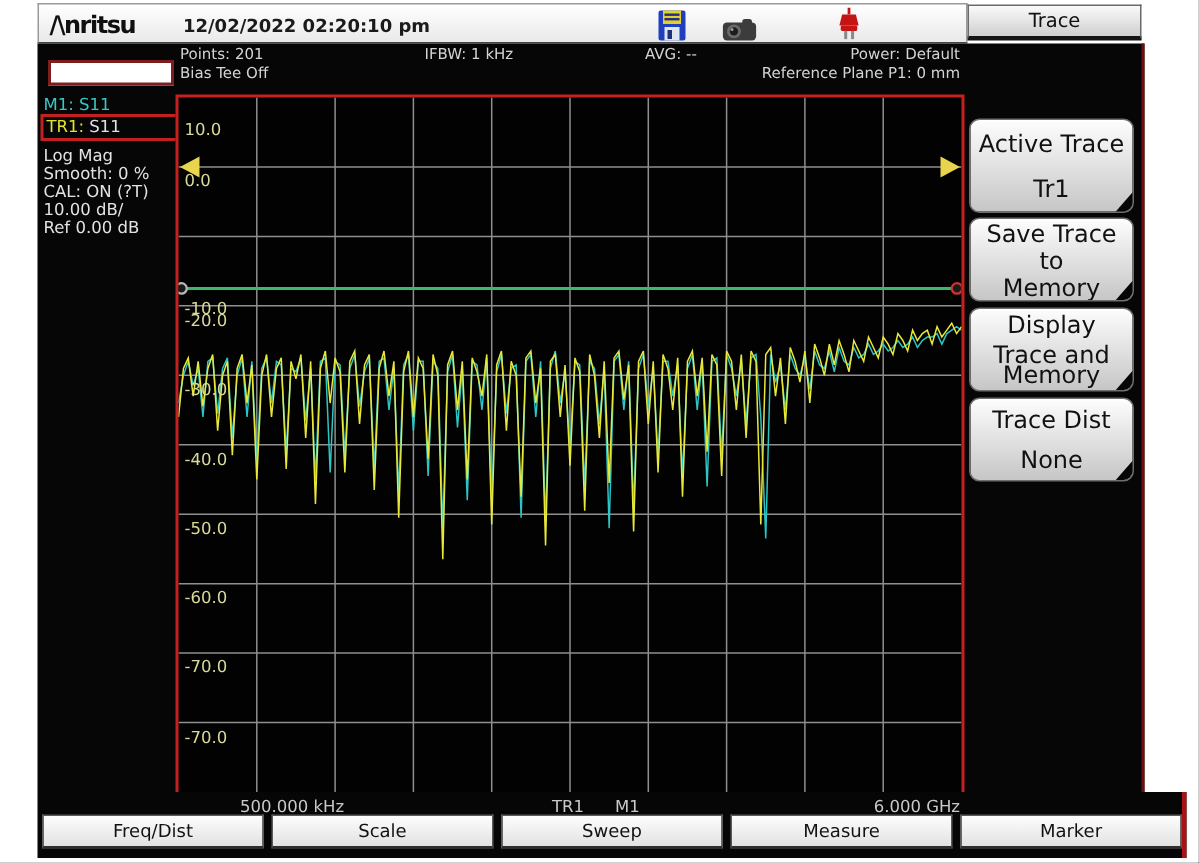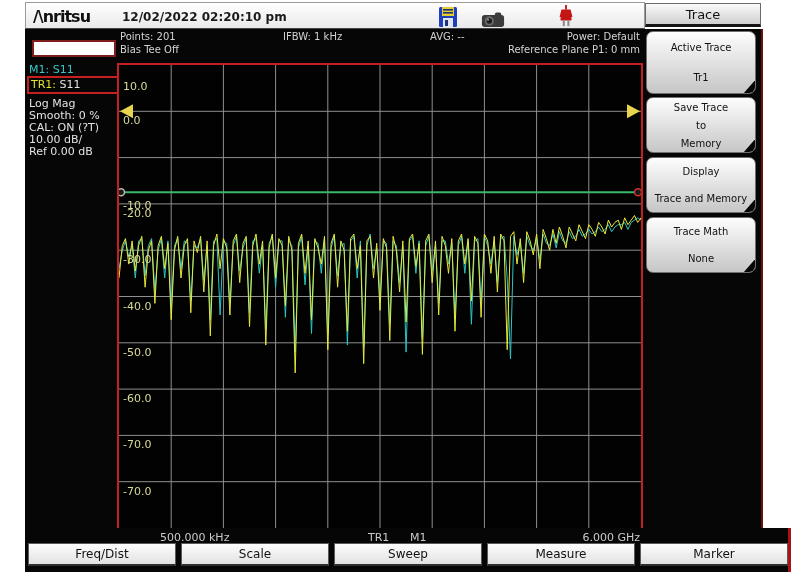--- a/index.html
+++ b/index.html
@@ -41,21 +41,21 @@
           background:linear-gradient(180deg,#fdfdfd,#e2e2e2);
           border:1px solid #5a5a5a;border-bottom:2px solid #2e2e2e;
           display:flex;align-items:center;justify-content:center;
           font-size:12px;color:#111;cursor:pointer;}
   
   .softkey{position:absolute;left:646px;width:110px;box-sizing:border-box;
           background:linear-gradient(180deg,#fdfdfd,#c6c6c6);
           border:1px solid #6f6f6f;border-radius:7px;
           box-shadow:inset 0 1px 0 #ffffff;
           display:flex;flex-direction:column;justify-content:space-around;align-items:center;
-          font-size:10px;color:#111;cursor:pointer;overflow:hidden;}
+          font-size:16px;color:#111;cursor:pointer;overflow:hidden;margin-top:48px;}
   .softkey::after{content:"";position:absolute;right:-1px;bottom:-1px;width:0;height:0;
           border-bottom:15px solid #060606;border-left:13px solid transparent;}
   .softkey span{line-height:13px;text-align:center;}
 </style>
 </head>
 <body>
 
 <div class="page">
 
   <div class="topbar">
@@ -167,17 +167,17 @@
   <div class="softkey" style="top:97px;height:56px">
     <span>Save Trace</span>
     <span>to</span>
     <span>Memory</span>
   </div>
   <div class="softkey" style="top:157px;height:56px">
     <span>Display</span>
     <span>Trace and Memory</span>
   </div>
   <div class="softkey" style="top:217px;height:56px">
-    <span>Trace Math</span>
+    <span>Trace Dist</span>
     <span>None</span>
   </div>
 
 </div>
 
 </body></html>

